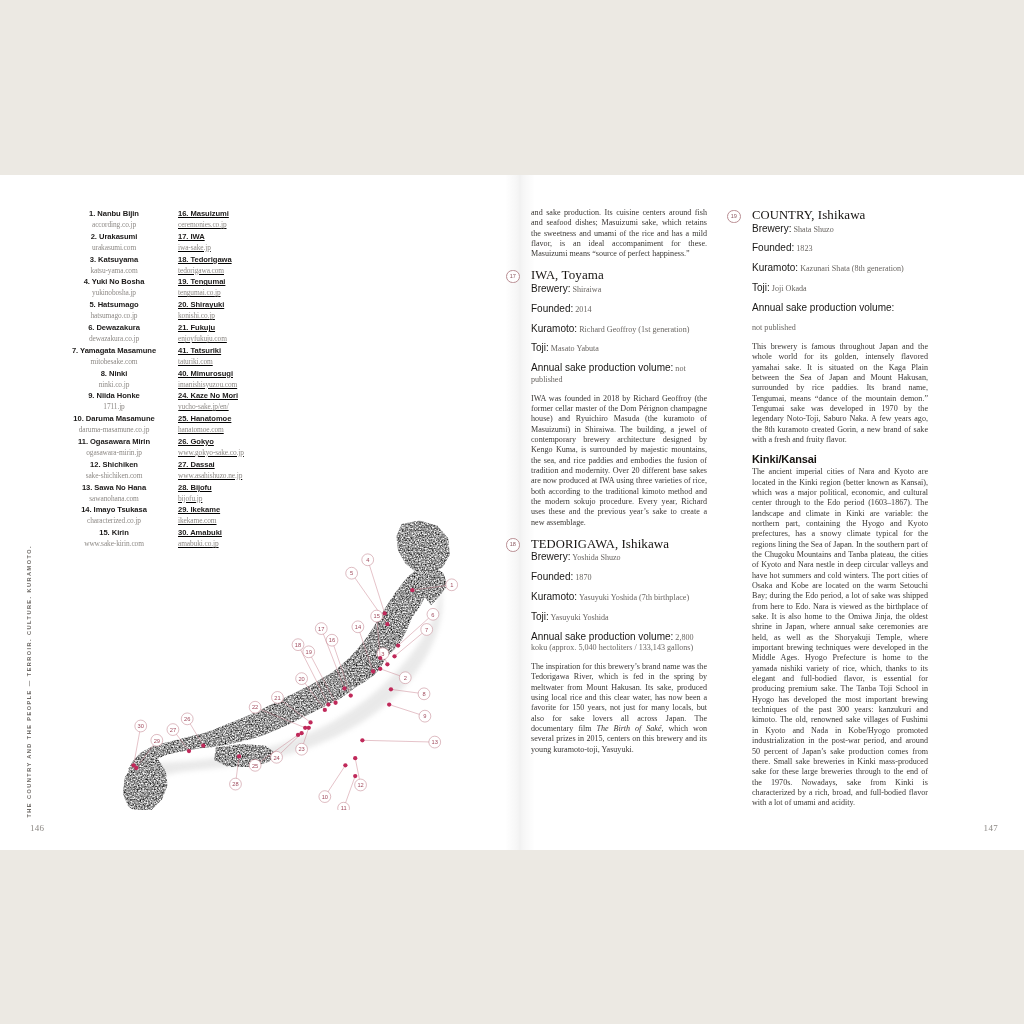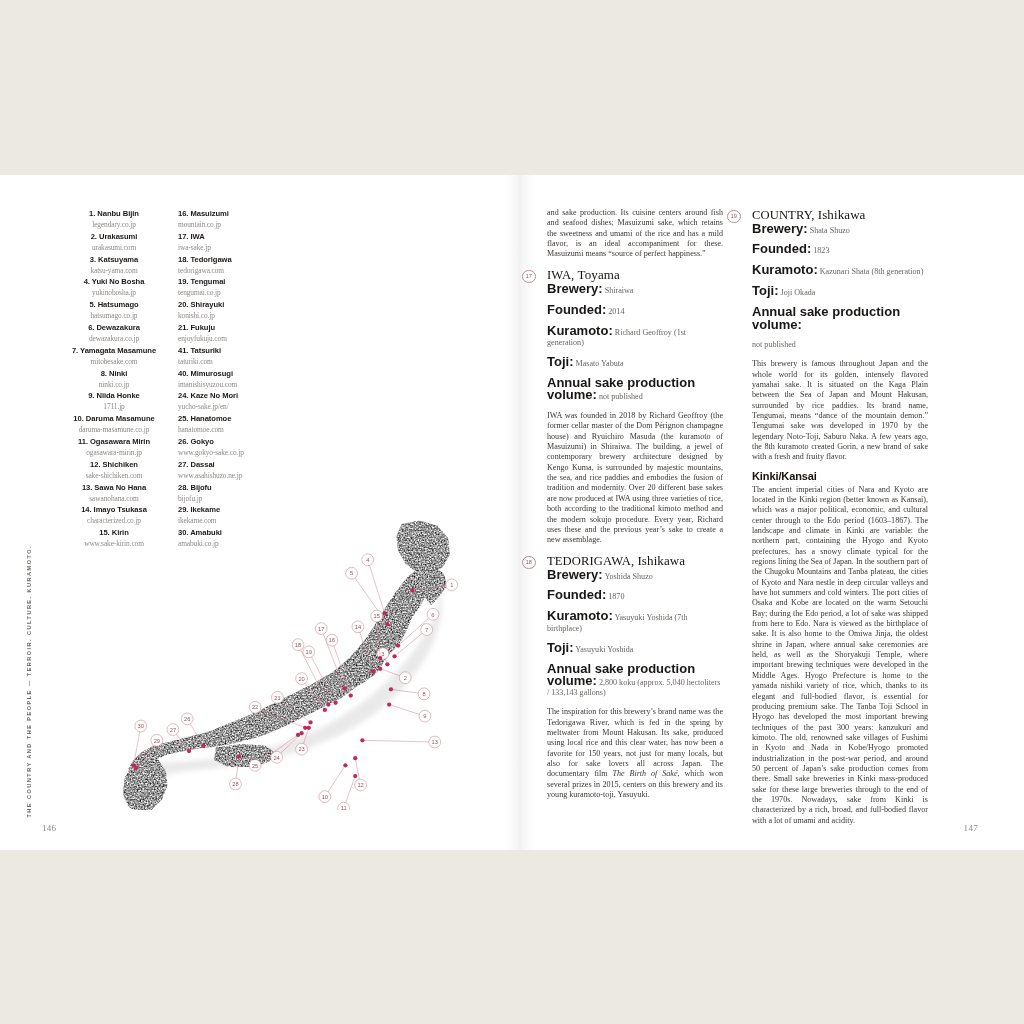--- a/index.html
+++ b/index.html
@@ -62,31 +62,31 @@
 
   
   .folio {
     position: absolute;
     bottom: 17px;
     font-family: "Liberation Serif", serif;
     font-size: 9px;
     color: #8c8884;
     letter-spacing: .3px;
   }
-  .folio.left  { left: 42px; }
-  .folio.right { right: 46px; }
+  .folio.left  { left: 30px; }
+  .folio.right { right: 26px; }
 
   
   .index-col {
     position: absolute;
     top: 33px;
     width: 118px;
   }
   .index-col.c1 { left: 55px; text-align: center; }
-  .index-col.c2 { left: 178px; }
+  .index-col.c2 { left: 178px; text-decoration: underline; }
 
   .idx-item { margin-bottom: 0.5px; }
   .idx-name {
     font-family: "Liberation Sans", sans-serif;
     font-weight: bold;
     font-size: 7.6px;
     color: #1c1a19;
     line-height: 11.1px;
     letter-spacing: -0.05px;
   }
@@ -113,21 +113,21 @@
     position: absolute;
     top: 33px;
     width: 176px;
     font-family: "Liberation Serif", serif;
     font-size: 8.1px;
     line-height: 10.35px;
     color: #3a3734;
     text-align: justify;
     hyphens: auto;
   }
-  .col.c3 { left: 547px; }
+  .col.c3 { left: 531px; }
   .col.c4 { left: 752px; }
 
   .col p { margin: 0 0 8.5px 0; }
   .col p.tight { margin-bottom: 0; }
 
   .entry { position: relative; margin-bottom: 7px; }
 
   .badge {
     position: absolute;
     left: -25px;
@@ -156,22 +156,22 @@
 
   .meta {
     margin: 0;
     font-size: 8.1px;
     line-height: 10.4px;
     color: #6a6662;
     text-align: left;
   }
   .meta b {
     font-family: "Liberation Sans", sans-serif;
-    font-weight: bold;
-    font-size: 13px;
+    font-weight: normal;
+    font-size: 10px;
     color: #191715;
   }
 
   .region-head {
     font-family: "Liberation Sans", sans-serif;
     font-weight: bold;
     font-size: 11px;
     color: #15120f;
     margin: 0 0 3px 0;
     letter-spacing: -0.1px;
@@ -188,21 +188,21 @@
     <div class="gutter"></div>
 
     <div class="running-head">THE COUNTRY AND THE PEOPLE — TERROIR. CULTURE. KURAMOTO.</div>
 
     <div class="folio left">146</div>
     <div class="folio right">147</div>
 
     <div class="index-col c1" id="index-col-1">
         <div class="idx-item">
           <div class="idx-name">1. Nanbu Bijin</div>
-          <div class="idx-url">legendary.co.jp</div>
+          <div class="idx-url">according.co.jp</div>
         </div>
         <div class="idx-item">
           <div class="idx-name">2. Urakasumi</div>
           <div class="idx-url">urakasumi.com</div>
         </div>
         <div class="idx-item">
           <div class="idx-name">3. Katsuyama</div>
           <div class="idx-url">katsu-yama.com</div>
         </div>
         <div class="idx-item">
@@ -251,21 +251,21 @@
         </div>
         <div class="idx-item">
           <div class="idx-name">15. Kirin</div>
           <div class="idx-url">www.sake-kirin.com</div>
         </div>
       </div>
 
     <div class="index-col c2" id="index-col-2">
         <div class="idx-item">
           <div class="idx-name">16. Masuizumi</div>
-          <div class="idx-url">mountain.co.jp</div>
+          <div class="idx-url">ceremonies.co.jp</div>
         </div>
         <div class="idx-item">
           <div class="idx-name">17. IWA</div>
           <div class="idx-url">iwa-sake.jp</div>
         </div>
         <div class="idx-item">
           <div class="idx-name">18. Tedorigawa</div>
           <div class="idx-url">tedorigawa.com</div>
         </div>
         <div class="idx-item">

